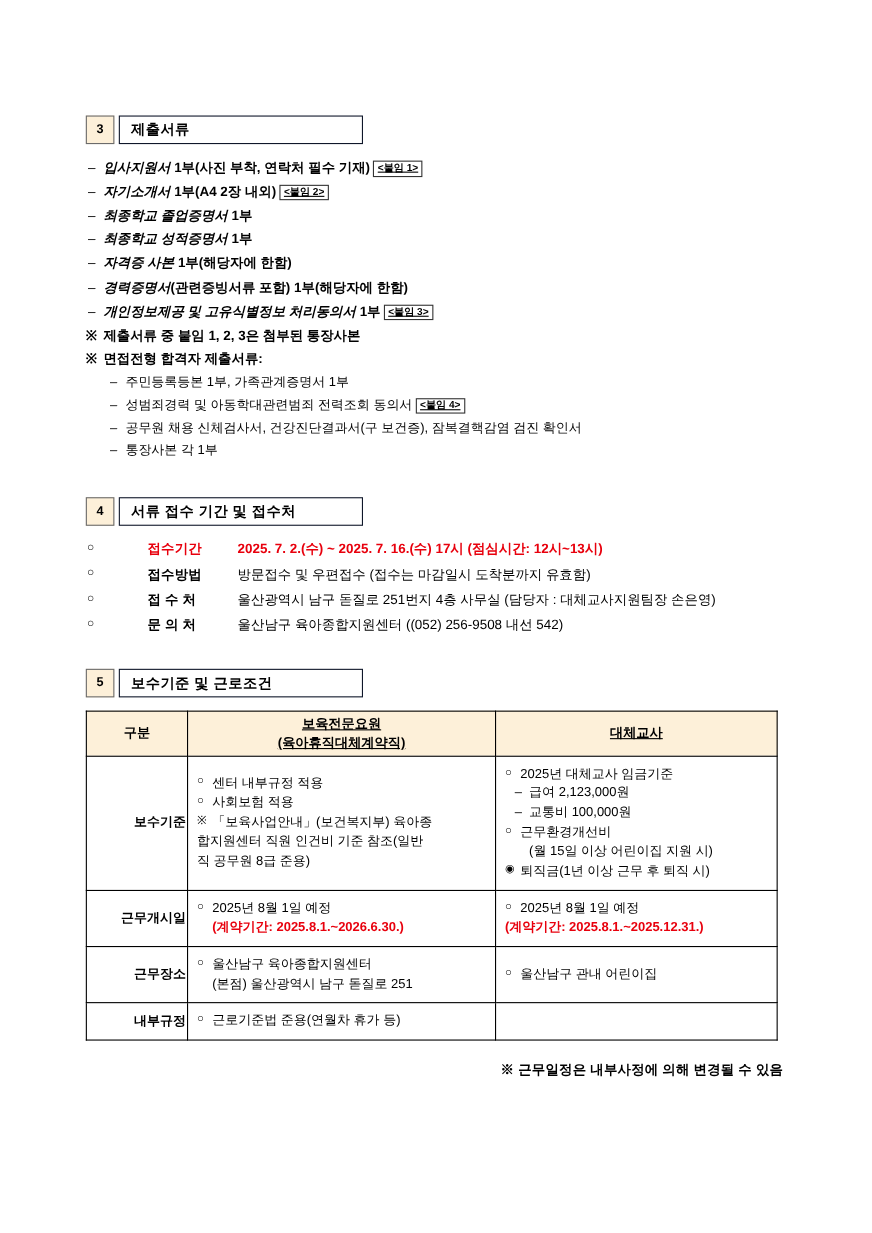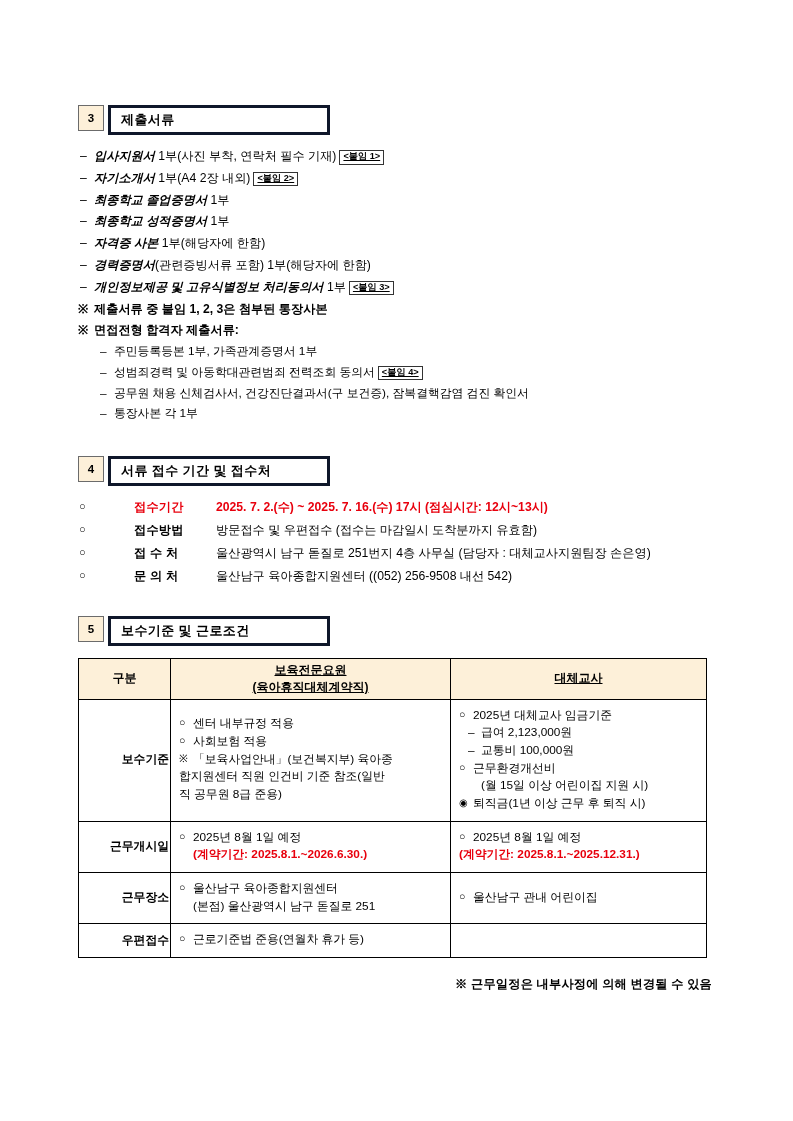--- a/index.html
+++ b/index.html
@@ -40,24 +40,24 @@
     font-weight: bold;
     display: flex;
     align-items: center;
     justify-content: center;
     box-sizing: border-box;
   }
   .sec-title-box {
     margin-left: 4px;
     min-width: 222px;
     height: 26px;
-    border: 3px solid #0f172a;
+    border: 1px solid #0f172a;
     display: flex;
     align-items: center;
-    padding: 12px 10px;
+    padding: 0 10px;
     box-sizing: border-box;
     font-size: 13px;
     font-weight: bold;
     letter-spacing: .4px;
   }
   .sec-title-box.wide { min-width: 222px; }
 
   
   .lvl1 {
     margin: 0 0 3.5px 0;
@@ -65,21 +65,21 @@
     font-size: 12.2px;
     line-height: 1.5;
     position: relative;
   }
   .lvl1 .dash {
     position: absolute;
     left: 2px;
     top: 0;
   }
   .bold { font-weight: bold; font-style: italic; }
-  .plain { font-weight: normal; }
+  .plain { font-weight: bold; }
 
   .attach {
     display: inline-block;
     border: 1px solid #333;
     font-size: 9.2px;
     padding: 0 3px 1px 3px;
     margin-left: 3px;
     line-height: 1.25;
     vertical-align: 1px;
     text-decoration: underline;
@@ -339,21 +339,21 @@
             <div class="li"><span class="mk">○</span><span>울산남구 육아종합지원센터</span></div>
             <div class="flat"><span>(본점) 울산광역시 남구 돋질로 251</span></div>
           </td>
           <td class="cell">
             <div class="li"><span class="mk">○</span><span>울산남구 관내 어린이집</span></div>
           </td>
         </tr>
 
 
         <tr>
-          <td class="rowhead">우편접수</td>
+          <td class="rowhead">내부규정</td>
           <td class="cell">
             <div class="li"><span class="mk">○</span><span>근로기준법 준용(연월차 휴가 등)</span></div>
           </td>
           <td class="cell">&nbsp;</td>
         </tr>
       </tbody>
     </table>
 
     <div class="footnote">※ 근무일정은 내부사정에 의해 변경될 수 있음</div>
   </div>

